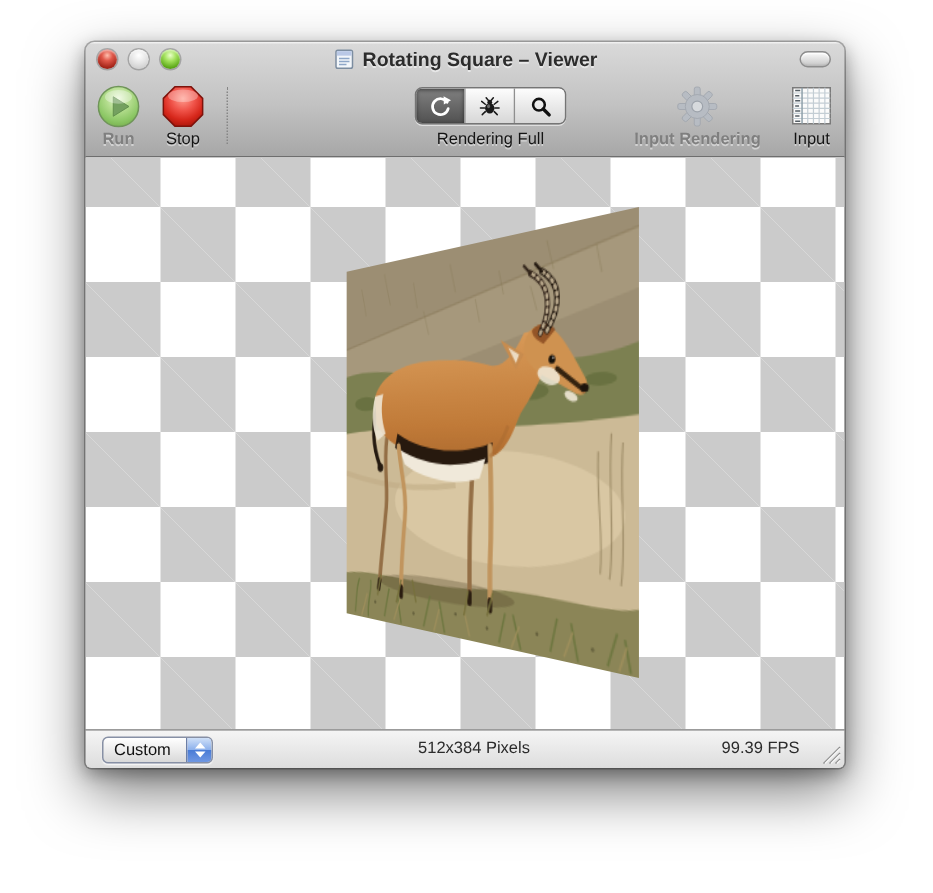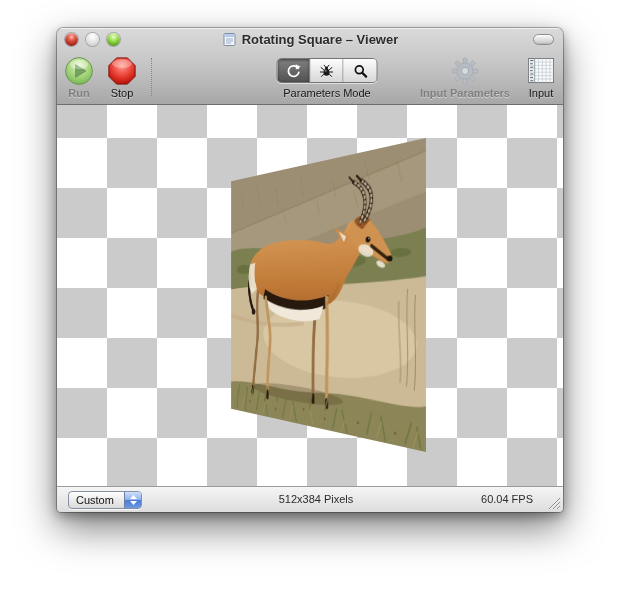--- a/index.html
+++ b/index.html
@@ -165,21 +165,21 @@
               <button class="segbtn">
                 <span style="display:inline-flex">
                   <svg width="16" height="16" viewBox="0 0 16 16">
                     <circle cx="6.8" cy="6.8" r="3.9" stroke="#111111" stroke-width="1.7" fill="none"></circle>
                     <line x1="9.7" y1="9.7" x2="13.6" y2="13.6" stroke="#111111" stroke-width="2.3" stroke-linecap="round"></line>
                   </svg>
                 </span>
               </button>
             </div>
           </div>
-          <div class="tb-label">Parameters Mode</div>
+          <div class="tb-label">Rendering Full</div>
         </div>
 
         <div class="tb-item disabled" style="left:408px">
           <div class="tb-ico">
             <svg width="28" height="28" viewBox="0 0 28 28">
               <g fill="#b7bcc3" stroke="#9da3ab" stroke-width=".5">
                 <g>
                   <rect x="12" y="1" width="4" height="7" rx="1.4"></rect>
                   <rect x="12" y="20" width="4" height="7" rx="1.4"></rect>
                   <rect x="1" y="12" width="7" height="4" rx="1.4"></rect>
@@ -187,21 +187,21 @@
                   <rect x="12" y="1" width="4" height="7" rx="1.4" transform="rotate(45 14 14)"></rect>
                   <rect x="12" y="20" width="4" height="7" rx="1.4" transform="rotate(45 14 14)"></rect>
                   <rect x="1" y="12" width="7" height="4" rx="1.4" transform="rotate(45 14 14)"></rect>
                   <rect x="20" y="12" width="7" height="4" rx="1.4" transform="rotate(45 14 14)"></rect>
                 </g>
                 <circle cx="14" cy="14" r="8"></circle>
               </g>
               <circle cx="14" cy="14" r="3.6" fill="#d7dadd" stroke="#9da3ab" stroke-width=".8"></circle>
             </svg>
           </div>
-          <div class="tb-label">Input Parameters</div>
+          <div class="tb-label">Input Rendering</div>
         </div>
 
         <div class="tb-item" style="left:484px">
           <div class="tb-ico">
             <svg width="27" height="27" viewBox="0 0 27 27">
               <rect x="1" y="1.5" width="25" height="24" fill="#fbfbfb" stroke="#7a7a7a" stroke-width="1"></rect>
               <g stroke="#c3cdd4" stroke-width=".8">
                 <line x1="11" y1="1.5" x2="11" y2="25.5"></line>
                   <line x1="14.8" y1="1.5" x2="14.8" y2="25.5"></line>
                 <line x1="18.6" y1="1.5" x2="18.6" y2="25.5"></line>
@@ -351,21 +351,21 @@
       <div class="popup">
         <span class="ptxt">Custom</span>
         <span class="pstep">
           <svg width="9" height="12" viewBox="0 0 9 12">
             <polygon points="4.5,1 8,5 1,5" fill="#ffffff"></polygon>
             <polygon points="4.5,11 8,7 1,7" fill="#ffffff"></polygon>
           </svg>
         </span>
       </div>
       <div class="dims">512x384 Pixels</div>
-      <div class="fps">60.04 FPS</div>
+      <div class="fps">99.39 FPS</div>
       <div class="grip">
         <svg width="14" height="14" viewBox="0 0 14 14">
           <g stroke="#8c8c8c" stroke-width="1">
             <line x1="13" y1="2" x2="2" y2="13"></line>
               <line x1="13" y1="6" x2="6" y2="13"></line>
               <line x1="13" y1="10" x2="10" y2="13"></line>
           </g>
           <g stroke="#f4f4f4" stroke-width="1">
             <line x1="13" y1="3" x2="3" y2="13"></line>
               <line x1="13" y1="7" x2="7" y2="13"></line>

